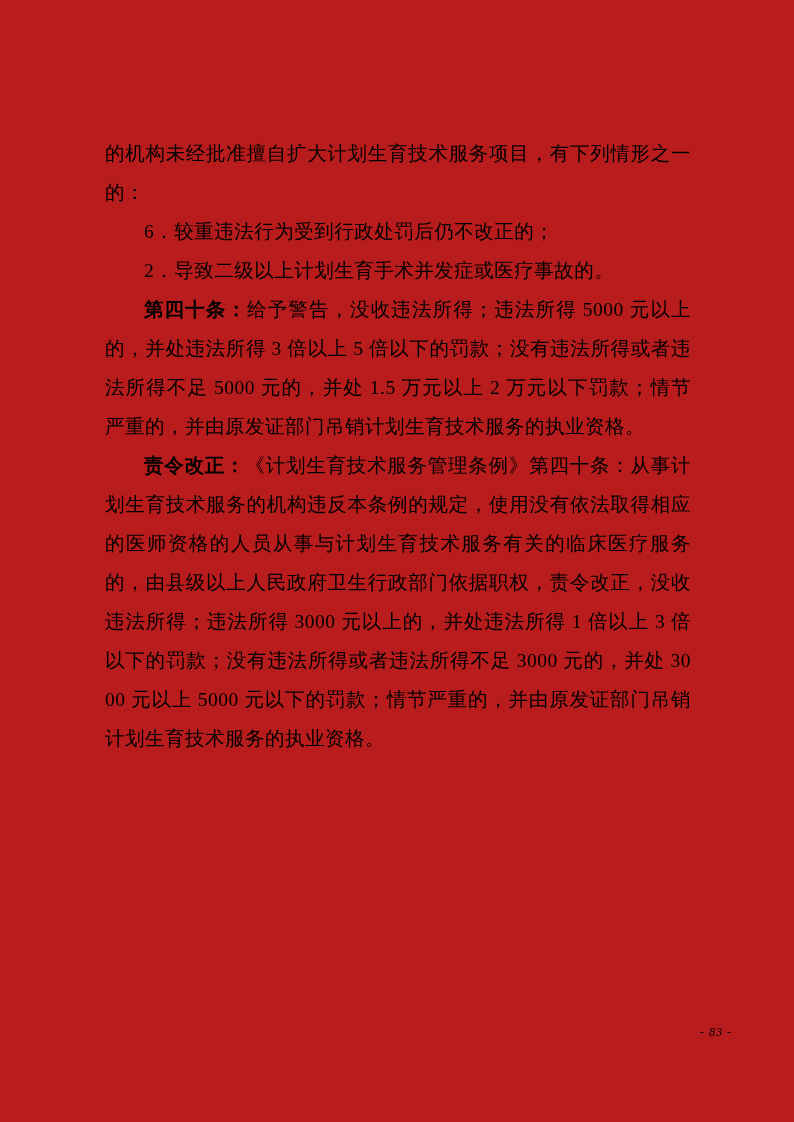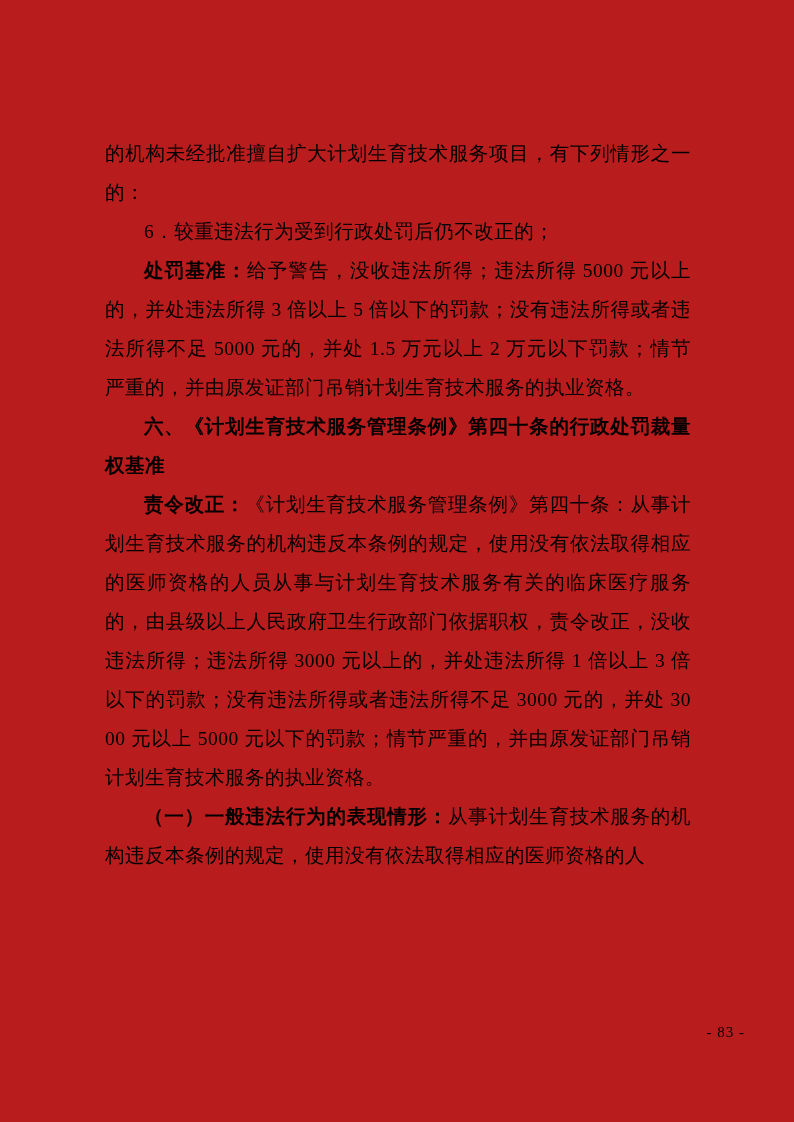--- a/index.html
+++ b/index.html
@@ -35,33 +35,33 @@
   }
   p.doc-par.indent {
     text-indent: 2em;
   }
   .seg-bold {
     font-weight: bold;
   }
   .footer {
     position: absolute;
     top: 1022px;
-    right: 91px;
-    font-size: 15px;
+    right: 104px;
+    font-size: 12px;
     line-height: 20px;
     letter-spacing: 1px;
     color: #000000;
+    font-style: italic;
   }
 </style>
 </head>
 <body>
 
 <div class="page">
   <div class="content">
       <p class="doc-par"><span>的机构未经批准擅自扩大计划生育技术服务项目，有下列情形之一的：</span></p>
       <p class="doc-par indent"><span>6．较重违法行为受到行政处罚后仍不改正的；</span></p>
-      <p class="doc-par indent"><span class="seg-bold">处罚基准：</span><span>给予警告，没收违法所得；违法所得 5000 元以上的，并处违法所得 3 倍以上 5 倍以下的罚款；没有违法所得或者违法所得不足 5000 元的，并处 1.5 万元以上 2 万元以下罚款；情节严重的，并由原发证部门吊销计划生育技术服务的执业资格。</span></p>
-      <p class="doc-par indent"><span class="seg-bold">六、《计划生育技术服务管理条例》第四十条的行政处罚裁量权基准</span></p>
+      <p class="doc-par indent"><span>2．导致二级以上计划生育手术并发症或医疗事故的。</span></p>
+      <p class="doc-par indent"><span class="seg-bold">第四十条：</span><span>给予警告，没收违法所得；违法所得 5000 元以上的，并处违法所得 3 倍以上 5 倍以下的罚款；没有违法所得或者违法所得不足 5000 元的，并处 1.5 万元以上 2 万元以下罚款；情节严重的，并由原发证部门吊销计划生育技术服务的执业资格。</span></p>
       <p class="doc-par indent"><span class="seg-bold">责令改正：</span><span>《计划生育技术服务管理条例》第四十条：从事计划生育技术服务的机构违反本条例的规定，使用没有依法取得相应的医师资格的人员从事与计划生育技术服务有关的临床医疗服务的，由县级以上人民政府卫生行政部门依据职权，责令改正，没收违法所得；违法所得 3000 元以上的，并处违法所得 1 倍以上 3 倍以下的罚款；没有违法所得或者违法所得不足 3000 元的，并处 3000 元以上 5000 元以下的罚款；情节严重的，并由原发证部门吊销计划生育技术服务的执业资格。</span></p>
-      <p class="doc-par indent"><span class="seg-bold">（一）一般违法行为的表现情形：</span><span>从事计划生育技术服务的机构违反本条例的规定，使用没有依法取得相应的医师资格的人</span></p>
     </div>
   <div class="footer">- 83 -</div>
 </div>
 
 </body></html>

